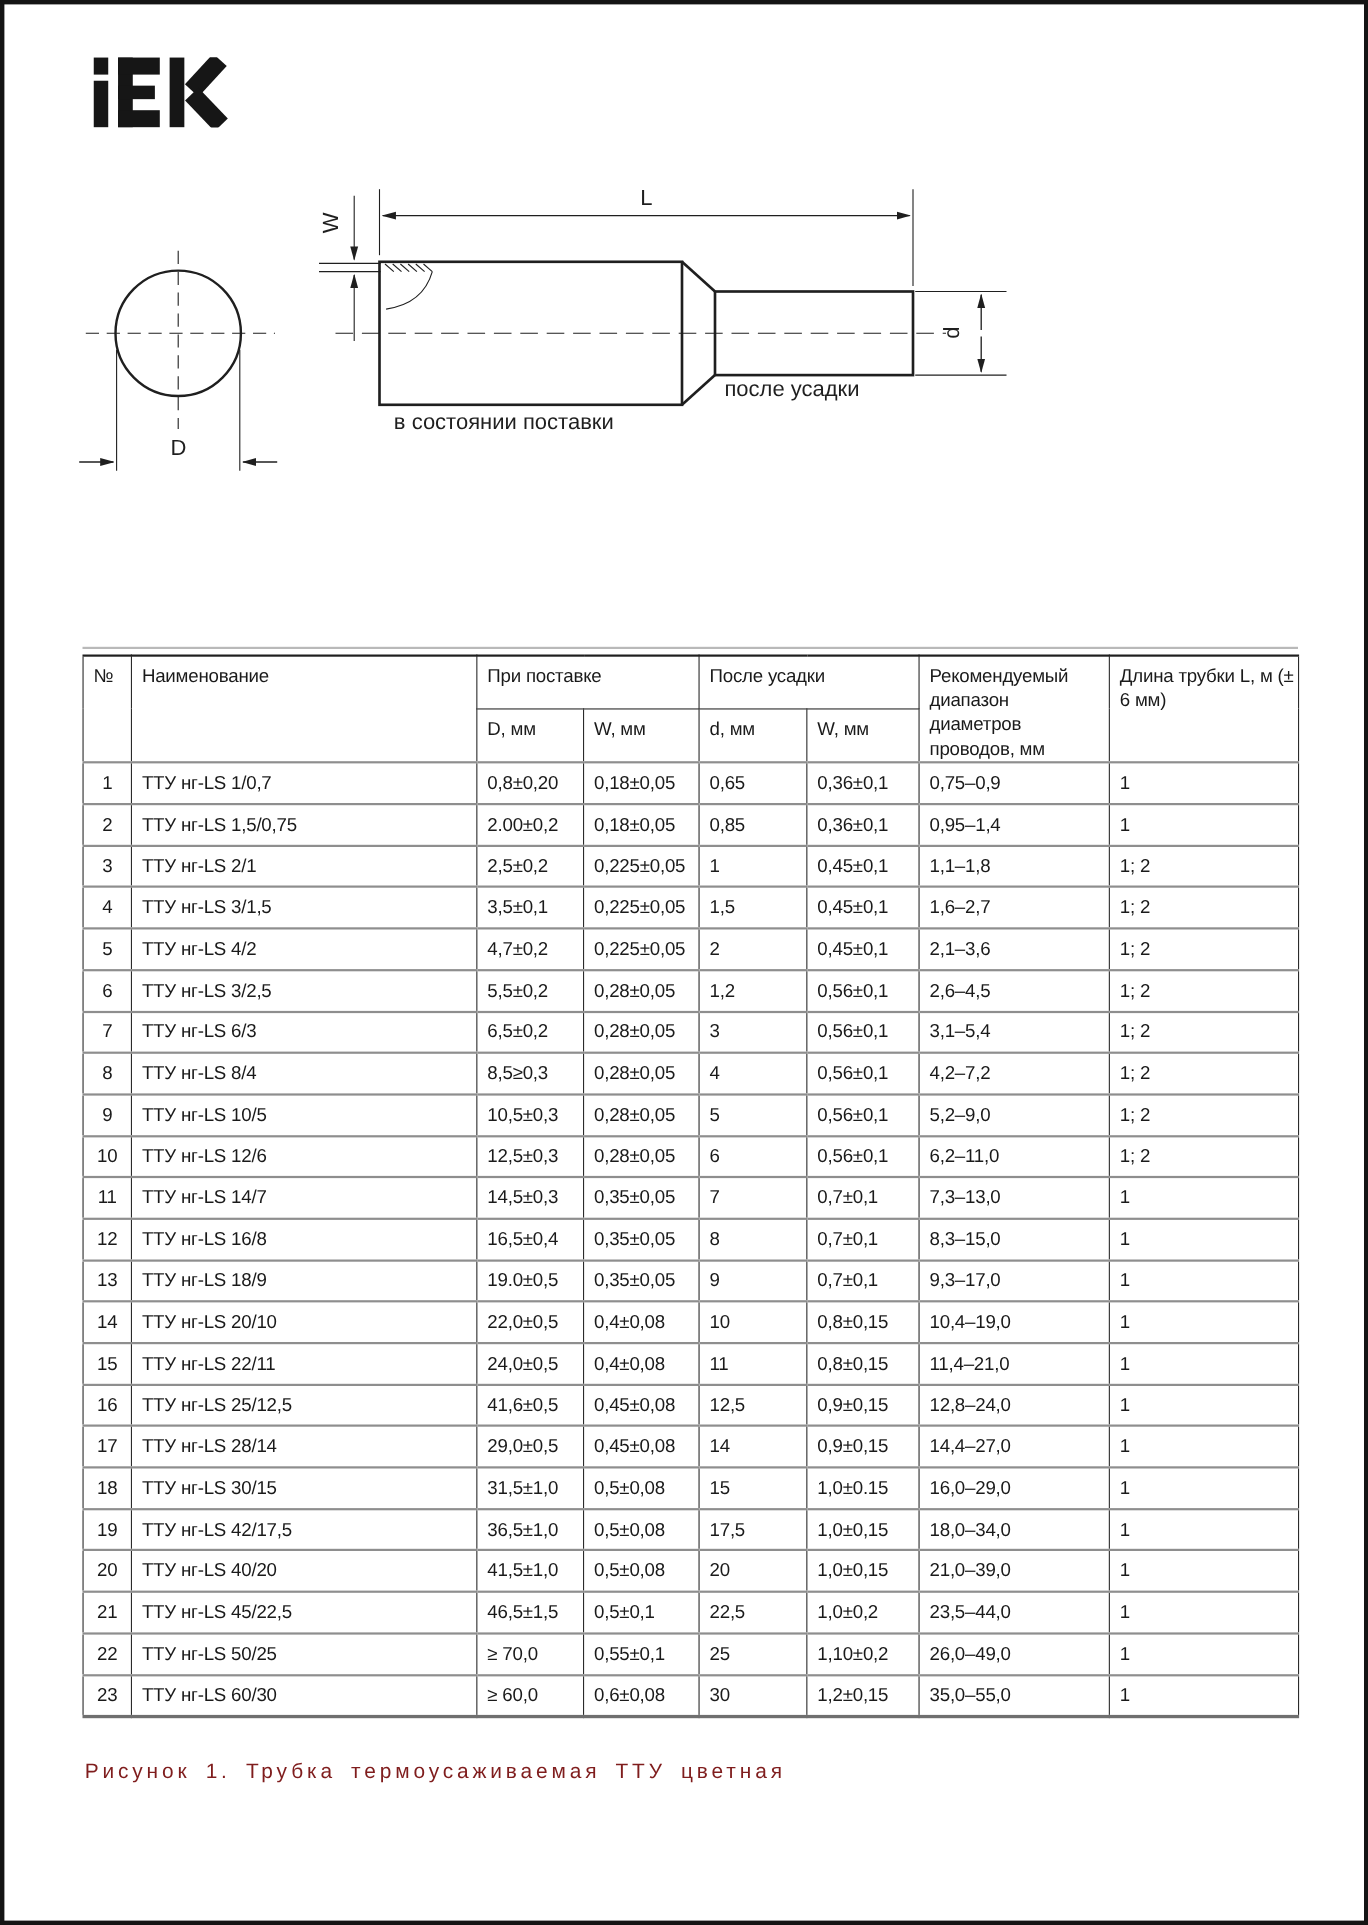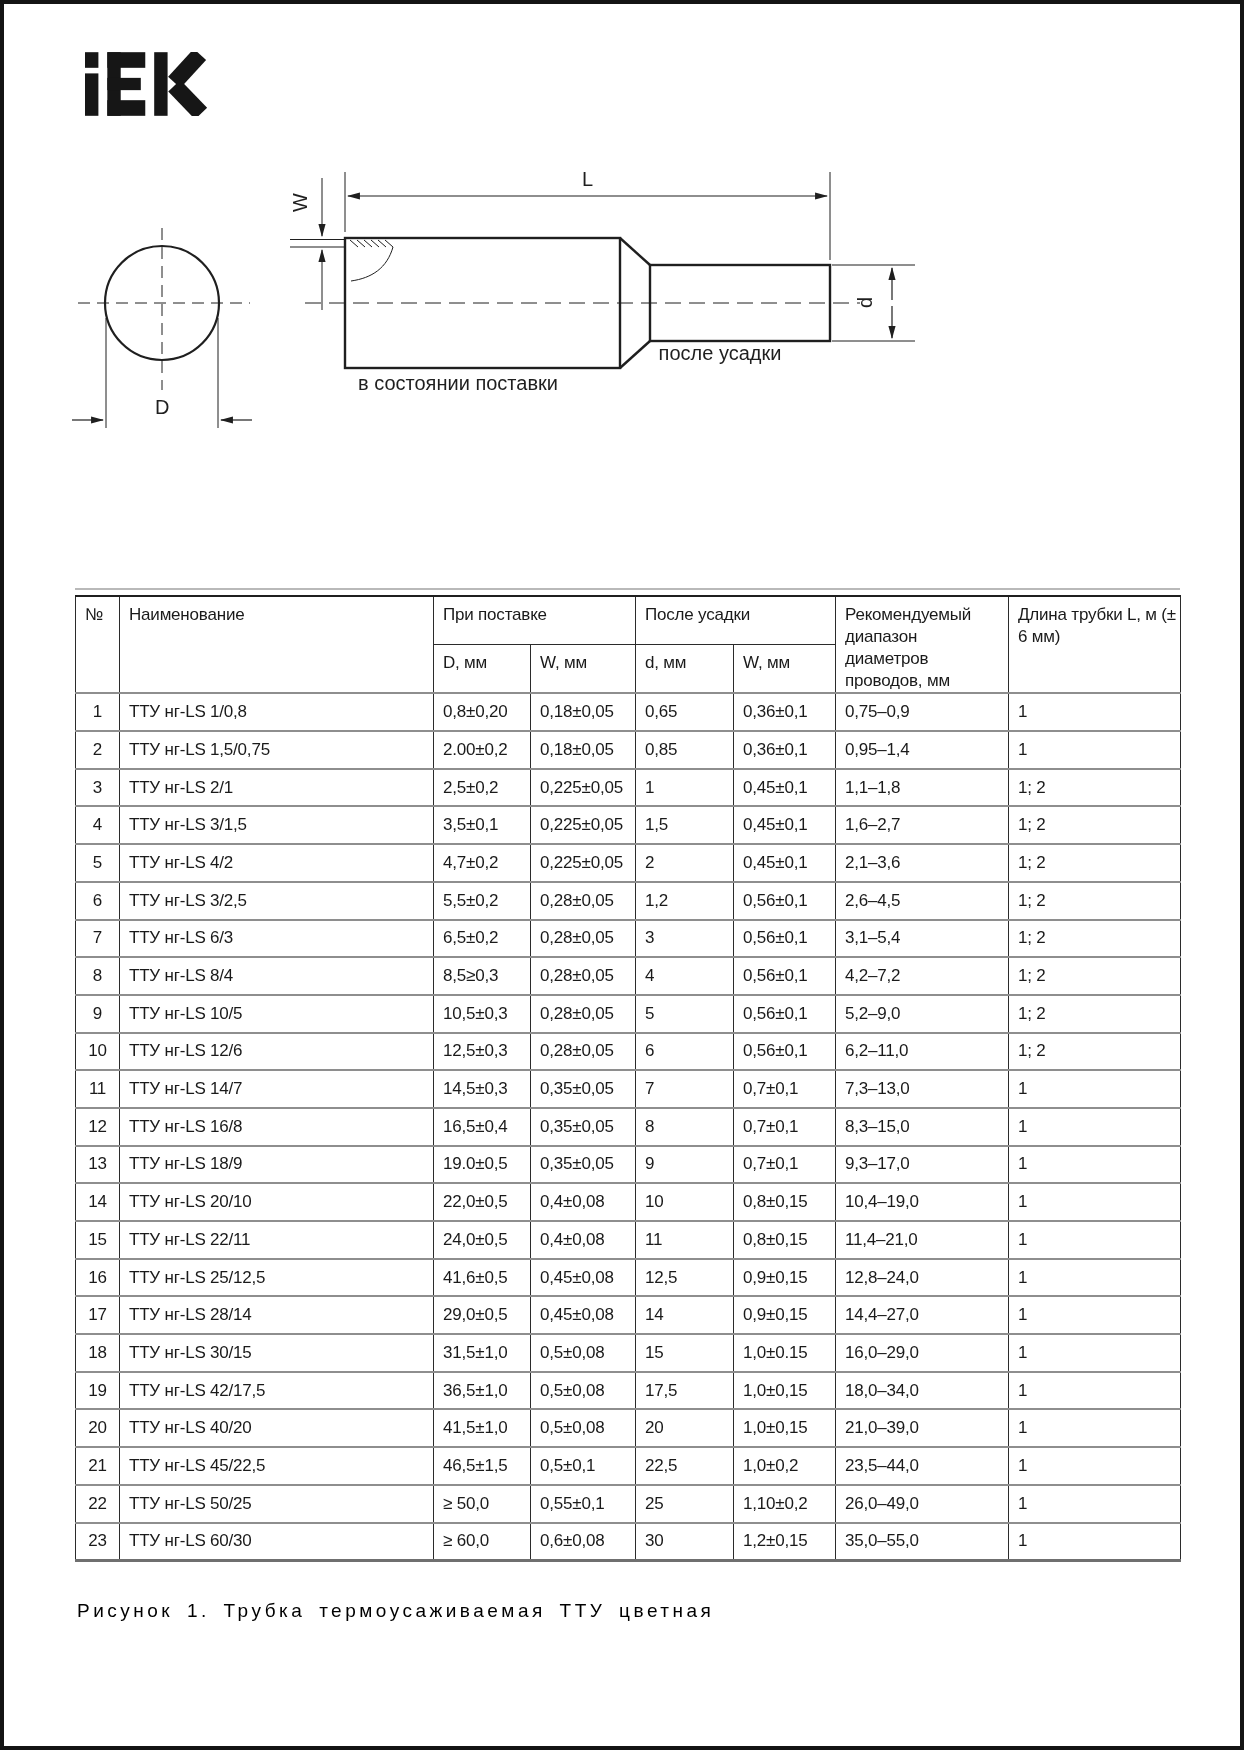--- a/index.html
+++ b/index.html
@@ -14,21 +14,21 @@
        border-top:2.6px solid #1f1f1f;border-bottom:3.6px solid #6f6f6f;}
   .spec-table th{border:1.6px solid #2b2b2b;font-weight:normal;font-size:17px;
        text-align:left;vertical-align:top;padding:7px 4px 0 9px;line-height:1.3;letter-spacing:-0.2px;}
   .spec-table td{border-left:1.6px solid #2b2b2b;border-right:1.6px solid #2b2b2b;
        border-top:2.2px solid #8e8e8e;border-bottom:2.2px solid #8e8e8e;
        font-size:17px;padding:0 0 0 9px;letter-spacing:-0.2px;white-space:nowrap;overflow:hidden;}
   .spec-table td.c-num{text-align:center;padding:0;}
   .spec-table tr.h1{height:42px;} .spec-table tr.h2{height:43px;}
   .spec-table tbody tr{height:37.7px;}
   .caption{position:absolute;left:77px;top:1600px;font-size:19px;
-       letter-spacing:3.5px;word-spacing:5px;color:#000000;}
+       letter-spacing:3.5px;word-spacing:5px;color:#7f1d1d;}
   svg text{font-family:"Liberation Sans", sans-serif;fill:#1f1f1f;}
 </style>
 </head>
 <body>
 
 <div class="page-frame"></div>
 
 <div class="logo">
   <svg width="125" height="64" viewBox="0 0 112 57">
     <g fill="#161616">
@@ -142,21 +142,21 @@
       <tr class="h2">
         <th>D, мм</th>
         <th>W, мм</th>
         <th>d, мм</th>
         <th>W, мм</th>
       </tr>
     </thead>
     <tbody>
         <tr>
     <td class="c-num">1</td>
-    <td>ТТУ нг-LS 1/0,8</td>
+    <td>ТТУ нг-LS 1/0,7</td>
     <td>0,8±0,20</td>
     <td>0,18±0,05</td>
     <td>0,65</td>
     <td>0,36±0,1</td>
     <td>0,75–0,9</td>
     <td>1</td>
   </tr>
         <tr>
     <td class="c-num">2</td>
     <td>ТТУ нг-LS 1,5/0,75</td>
@@ -353,21 +353,21 @@
     <td>46,5±1,5</td>
     <td>0,5±0,1</td>
     <td>22,5</td>
     <td>1,0±0,2</td>
     <td>23,5–44,0</td>
     <td>1</td>
   </tr>
         <tr>
     <td class="c-num">22</td>
     <td>ТТУ нг-LS 50/25</td>
-    <td>≥ 50,0</td>
+    <td>≥ 70,0</td>
     <td>0,55±0,1</td>
     <td>25</td>
     <td>1,10±0,2</td>
     <td>26,0–49,0</td>
     <td>1</td>
   </tr>
         <tr>
     <td class="c-num">23</td>
     <td>ТТУ нг-LS 60/30</td>
     <td>≥ 60,0</td>

